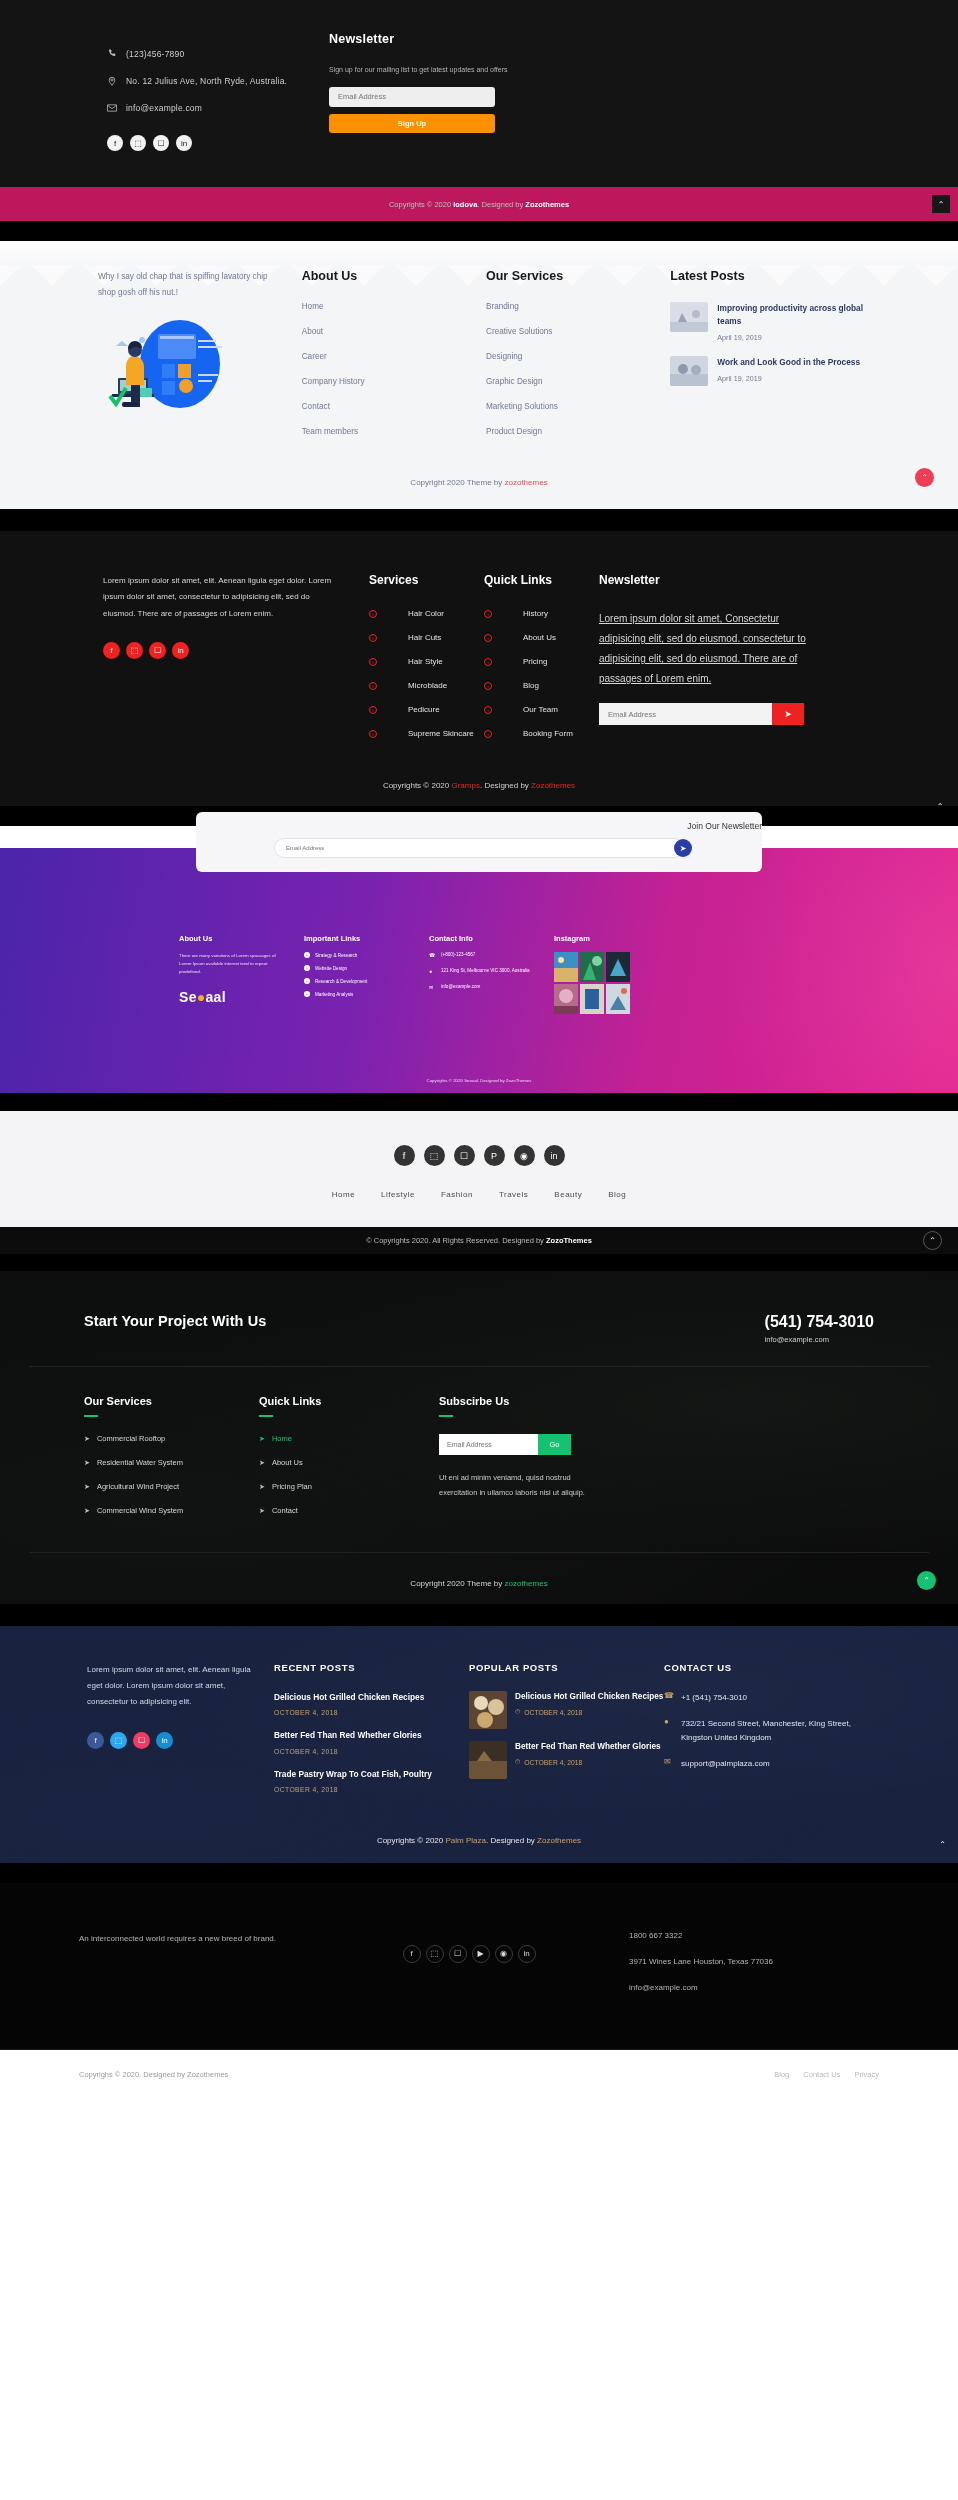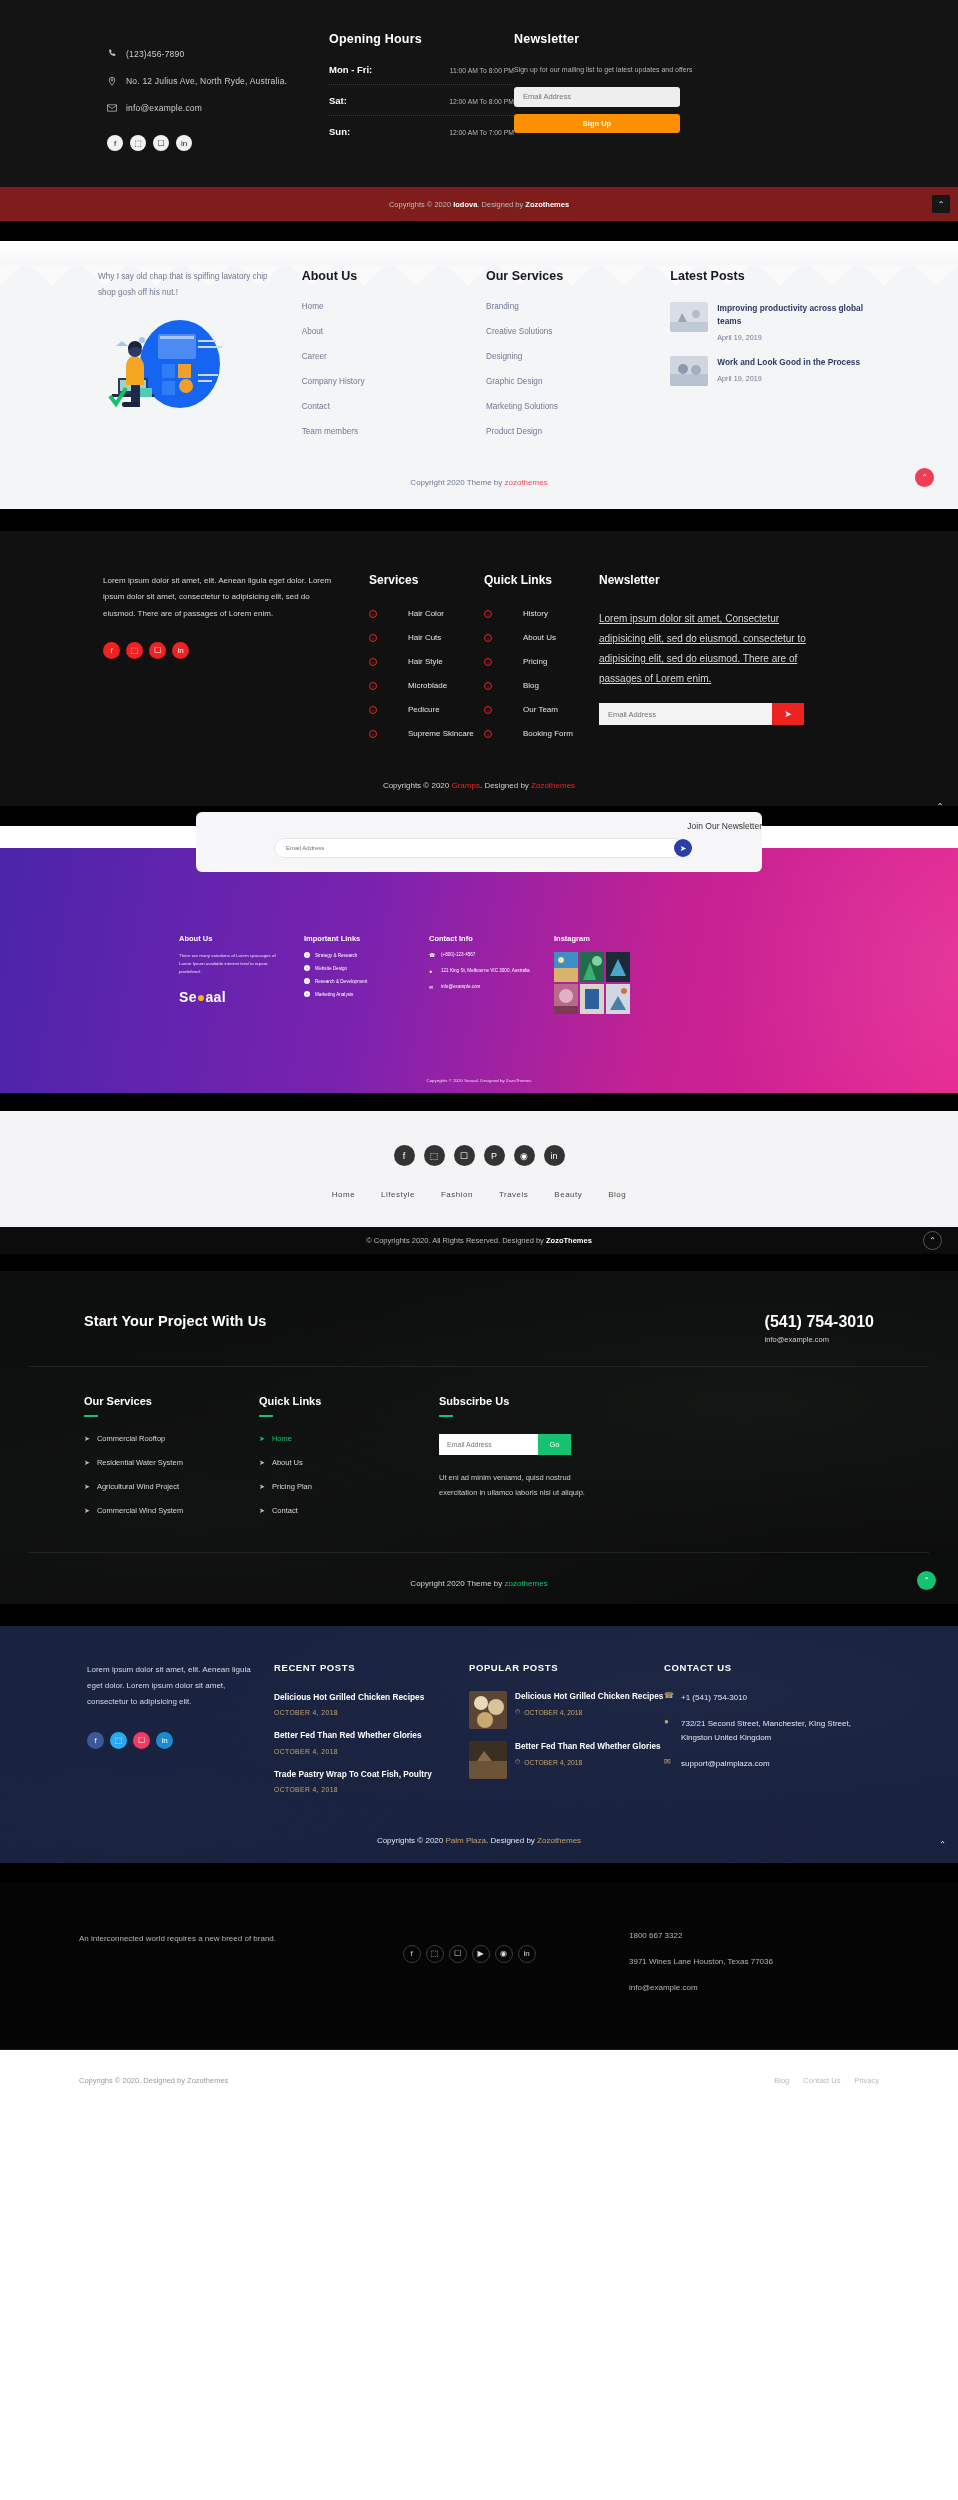--- a/index.html
+++ b/index.html
@@ -28,21 +28,21 @@
   .s1-h { color:#fff; font-size:12.5px; font-weight:bold; letter-spacing:.2px; margin-bottom: 18px; }
   .s1-hours-row { display:flex; justify-content:space-between; align-items:baseline; padding-bottom:3px; }
   .s1-hours-sep { border-bottom: 1px dotted #3a3a3a; margin: 6px 0 10px 0; height:1px; }
   .s1-day { color:#fff; font-weight:bold; font-size:9.5px; }
   .s1-time { color:#b9b9b9; font-size:6.8px; }
   .s1-news-text { color:#b5b5b5; font-size:7px; line-height:1.65; margin-bottom:11px; width: 180px;}
   .s1-input { width:166px; height:20px; background:#eee; border:none; border-radius:3px;
       font-size:7.5px; color:#8c8c8c; padding-left:9px; font-family:inherit; }
   .s1-btn { width:166px; height:19px; background:#fb9000; color:#fff; border:none; border-radius:3px;
       margin-top:7px; font-size:7.5px; font-weight:bold; font-family:inherit; cursor:pointer; }
-  .sec1-bar { background:#7f1d1d; height:34px; display:flex; align-items:center; justify-content:center;
+  .sec1-bar { background:#be185d; height:34px; display:flex; align-items:center; justify-content:center;
       position:relative; margin-top:36px; }
   .sec1-bar .cp { color:#bdbdbd; font-size:7.5px; }
   .sec1-bar .cp b { color:#fff; }
   .totop-sq { position:absolute; right:8px; top:50%; transform:translateY(-50%);
       width:18px; height:18px; background:#171717; color:#fff; display:flex; align-items:center;
       justify-content:center; font-size:8px; }
   .sec1-tail { background:#000; height:20px; }
 
   
   .sec2 { background:#f4f5f7; padding: 28px 0 0 0; position:relative; overflow:hidden; }
@@ -223,21 +223,21 @@
 
   
   .sec8 { background:#050505; padding:48px 0 40px; }
   .sec8-inner { width:800px; margin:0 auto; display:flex; align-items:flex-start; justify-content:space-between;}
   .s8-l { width:230px; color:#b4b4b4; font-size:8px; line-height:1.9;}
   .s8-social { display:flex; gap:5px; margin-top:14px;}
   .s8-social .sb { width:18px;height:18px;border-radius:50%;border:1px solid #3a3a3a;color:#dcdcdc;
      display:flex;align-items:center;justify-content:center;font-size:8px;}
   .s8-r { width:250px; }
   .s8-r div { color:#b4b4b4; font-size:8px; margin-bottom:17px;}
-  .sec8-bar { border-top:1px solid #1b1b1b; padding:26px 0; position:relative;}
+  .sec8-bar { border-top:1px solid #1b1b1b; padding:20px 0; position:relative;}
   .sec8-bar .in { width:800px; margin:0 auto; display:flex; justify-content:space-between; align-items:center;}
   .sec8-bar .cp { color:#9a9a9a; font-size:7.5px;}
   .s8-nav { display:flex; gap:14px;}
   .s8-nav a { color:#b9b9b9; font-size:7.5px; text-decoration:none;}
   .s8-nav a.active { color:#fff; }
   .totop-sq4 { position:absolute; right:12px; bottom:6px; color:#fff; font-size:8px;}
 </style>
 </head>
 <body>
 
@@ -270,37 +270,20 @@
                 <path d="M1 2l7 5 7-5"></path>
               </svg>
           </span>
           <span class="tx">info@example.com</span>
         </div>
         <div class="s1-social">
           <a class="sb">f</a>
           <a class="sb">⬚</a>
           <a class="sb">☐</a>
           <a class="sb">in</a>
-        </div>
-      </div>
-      <div class="s1-col-b">
-        <div class="s1-h">Opening Hours</div>
-        <div class="s1-hours-row">
-          <span class="s1-day">Mon - Fri:</span>
-          <span class="s1-time">11:00 AM To 8:00 PM</span>
-        </div>
-        <div class="s1-hours-sep"></div>
-        <div class="s1-hours-row">
-          <span class="s1-day">Sat:</span>
-          <span class="s1-time">12:00 AM To 8:00 PM</span>
-        </div>
-        <div class="s1-hours-sep"></div>
-        <div class="s1-hours-row">
-          <span class="s1-day">Sun:</span>
-          <span class="s1-time">12:00 AM To 7:00 PM</span>
         </div>
       </div>
       <div class="s1-col-c">
         <div class="s1-h">Newsletter</div>
         <div class="s1-news-text">Sign up for our mailing list to get latest updates and offers</div>
         <input class="s1-input" placeholder="Email Address" style="">
         <button class="s1-btn">Sign Up</button>
       </div>
     </div>
     <div class="sec1-bar">

